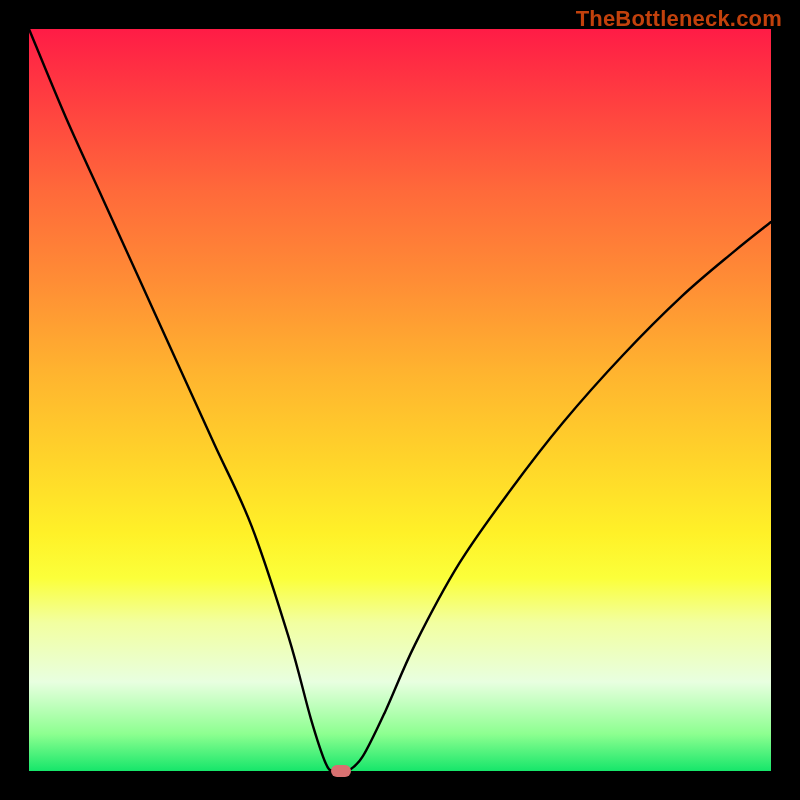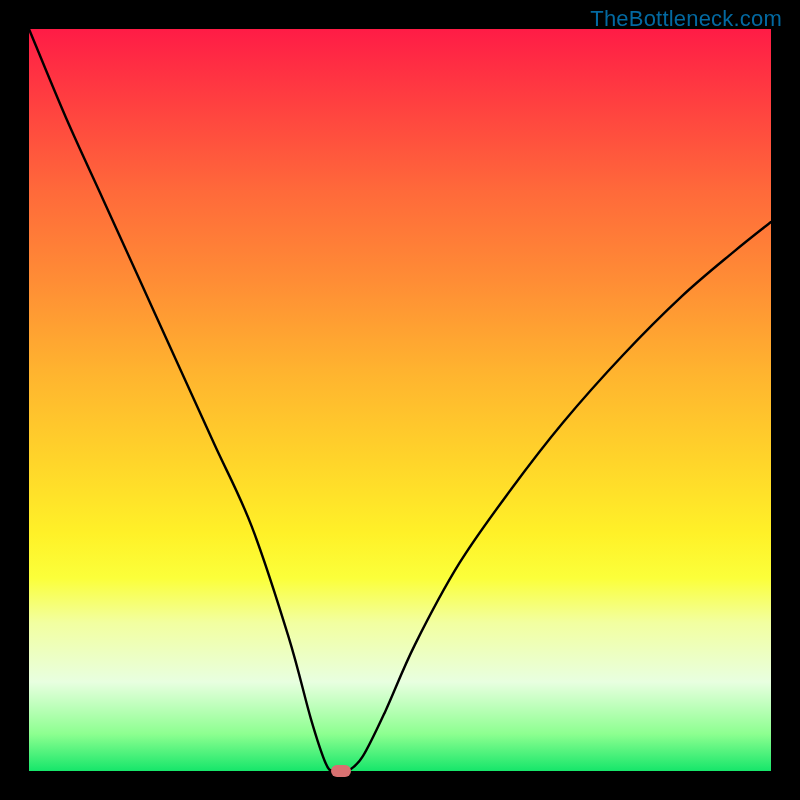--- a/index.html
+++ b/index.html
@@ -14,23 +14,23 @@
   .frame {
     position: relative;
     width: 800px;
     height: 800px;
     background: #000;
   }
   .watermark {
     position: absolute;
     top: 6px;
     right: 18px;
-    color: #0369a1;
+    color: #c2410c;
     font-size: 22px;
-    font-weight: 400;
+    font-weight: 700;
     letter-spacing: 0.2px;
     z-index: 10;
   }
   .plot {
     position: absolute;
     left: 29px;
     top: 29px;
     width: 742px;
     height: 742px;
     background: linear-gradient(to bottom,

